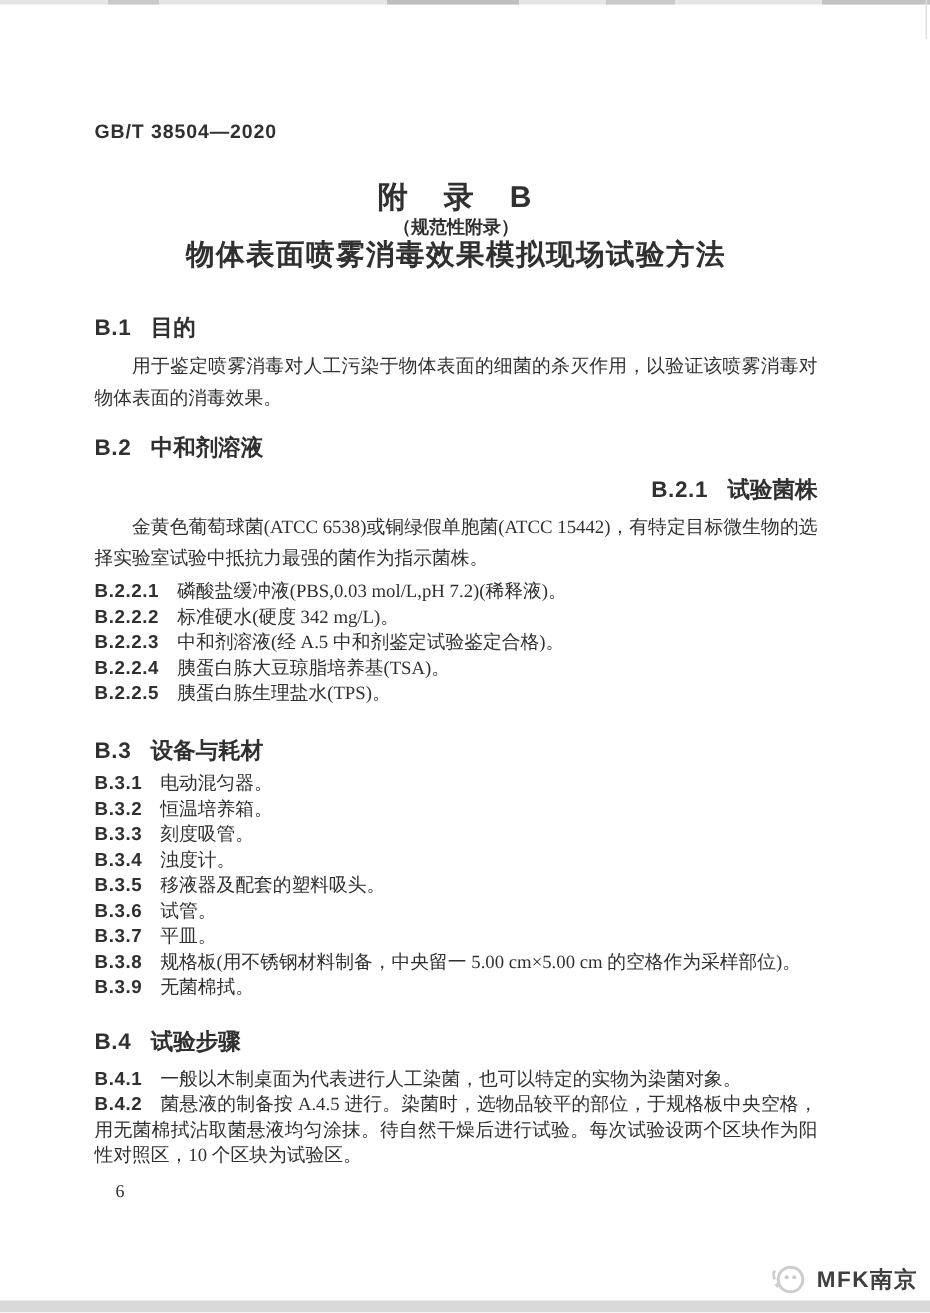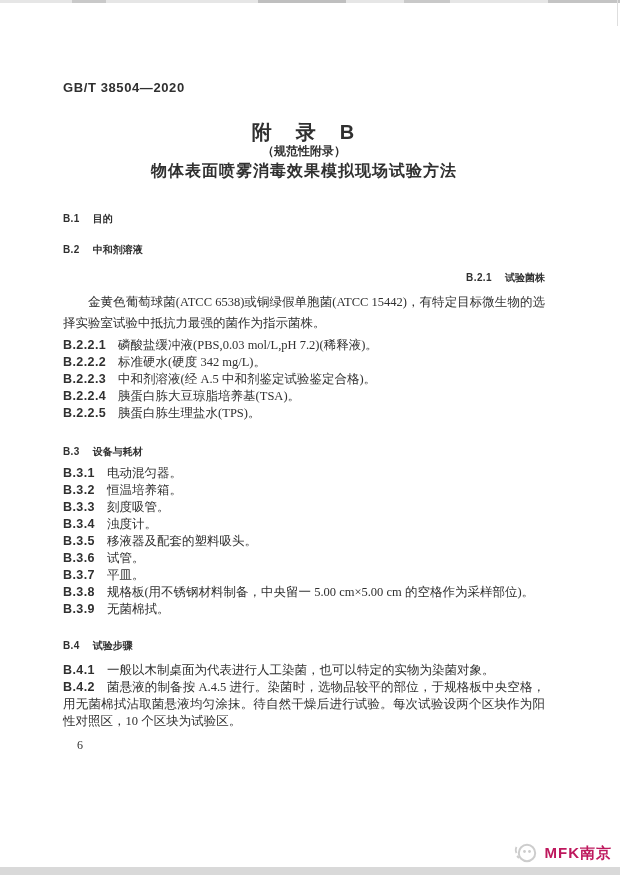--- a/index.html
+++ b/index.html
@@ -21,43 +21,43 @@
   
   .content{padding:80px 75px 0 63px;}
   .doc-code{
     font-family:"Liberation Sans","DejaVu Sans",sans-serif;font-weight:bold;
     font-size:13px;line-height:16px;letter-spacing:0.6px;
   }
   .title-block{margin-top:26px;text-align:center;
     font-family:"Liberation Sans","DejaVu Sans",sans-serif;font-weight:bold;}
   .title-appendix{font-size:20px;line-height:20px;letter-spacing:2px;}
   .title-normative{font-size:12px;line-height:19px;}
-  .title-doc{font-size:16px;line-height:19px;letter-spacing:1px;}
+  .title-doc{font-size:19px;line-height:19px;letter-spacing:1px;}
 
   .blk{font-size:12.5px;}
   .h2,.h3{
     font-family:"Liberation Sans","DejaVu Sans",sans-serif;font-weight:bold;
-    font-size:10px;line-height:17px;
+    font-size:15px;line-height:17px;
   }
   .h2 .num,.h3 .num{margin-right:13px;letter-spacing:0.4px;}
   .para{line-height:21px;text-indent:2em;text-align:justify;}
   .clause{line-height:17px;text-align:justify;}
   .clause .num{
     font-family:"Liberation Sans","DejaVu Sans",sans-serif;font-weight:bold;
     margin-right:12px;letter-spacing:0.4px;
   }
   .mt3{margin-top:3px;}  .mt5{margin-top:5px;}  .mt6{margin-top:6px;}
   .mt7{margin-top:7px;}  .mt8{margin-top:8px;}  .mt11{margin-top:11px;text-align:right;}
   .mt14{margin-top:14px;} .mt19{margin-top:19px;} .mt21{margin-top:21px;} .mt30{margin-top:30px;}
 
   .page-number{margin-top:7px;margin-left:14px;font-size:12px;line-height:17px;}
 
   .watermark{
     position:absolute;right:8px;bottom:10px;display:flex;align-items:center;gap:7px;
-    color:#be185d;font-family:"Liberation Sans","DejaVu Sans",sans-serif;
+    color:#404040;font-family:"Liberation Sans","DejaVu Sans",sans-serif;
     font-weight:bold;font-size:15px;letter-spacing:1px;user-select:none;margin-top:48px;
   }
   .wm-icon{width:24px;height:24px;display:block;}
 </style>
 </head>
 <body>
 
 <div class="top-edge">
   <span class="smudge s1"></span>
   <span class="smudge s2"></span>
@@ -72,20 +72,21 @@
 
   <div class="title-block">
     <div class="title-appendix">附　录　B</div>
     <div class="title-normative">（规范性附录）</div>
     <div class="title-doc">物体表面喷雾消毒效果模拟现场试验方法</div>
   </div>
 
   <div class="blk h2 mt30">
     <span class="num">B.1</span><span class="ttl">目的</span>
   </div>
+  <div class="blk para mt7">用于鉴定喷雾消毒对人工污染于物体表面的细菌的杀灭作用，以验证该喷雾消毒对物体表面的消毒效果。</div>
 
   <div class="blk h2 mt14">
     <span class="num">B.2</span><span class="ttl">中和剂溶液</span>
   </div>
   <div class="blk h3 mt11">
     <span class="num">B.2.1</span><span class="ttl">试验菌株</span>
   </div>
   <div class="blk para mt6">金黄色葡萄球菌(ATCC 6538)或铜绿假单胞菌(ATCC 15442)，有特定目标微生物的选择实验室试验中抵抗力最强的菌作为指示菌株。</div>
 
   <div class="blk clause mt3">

